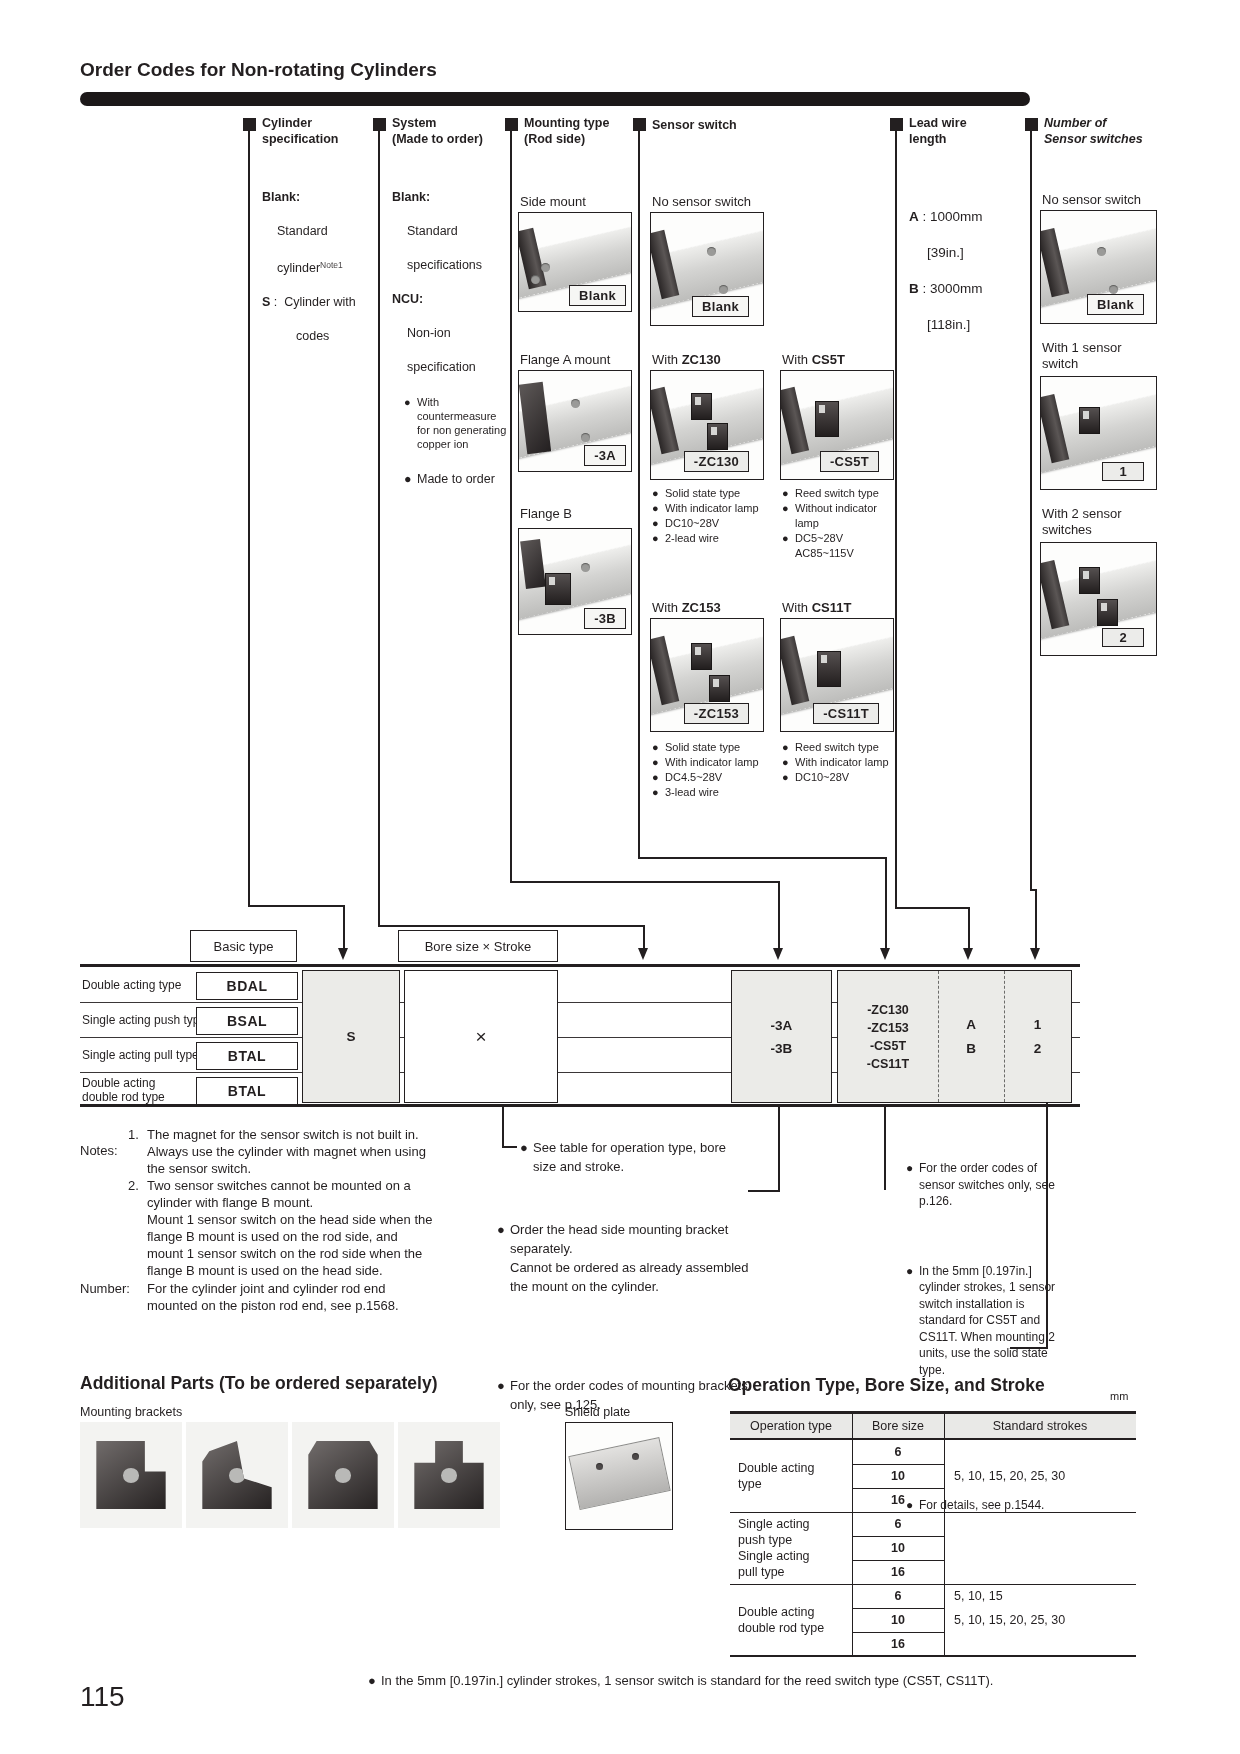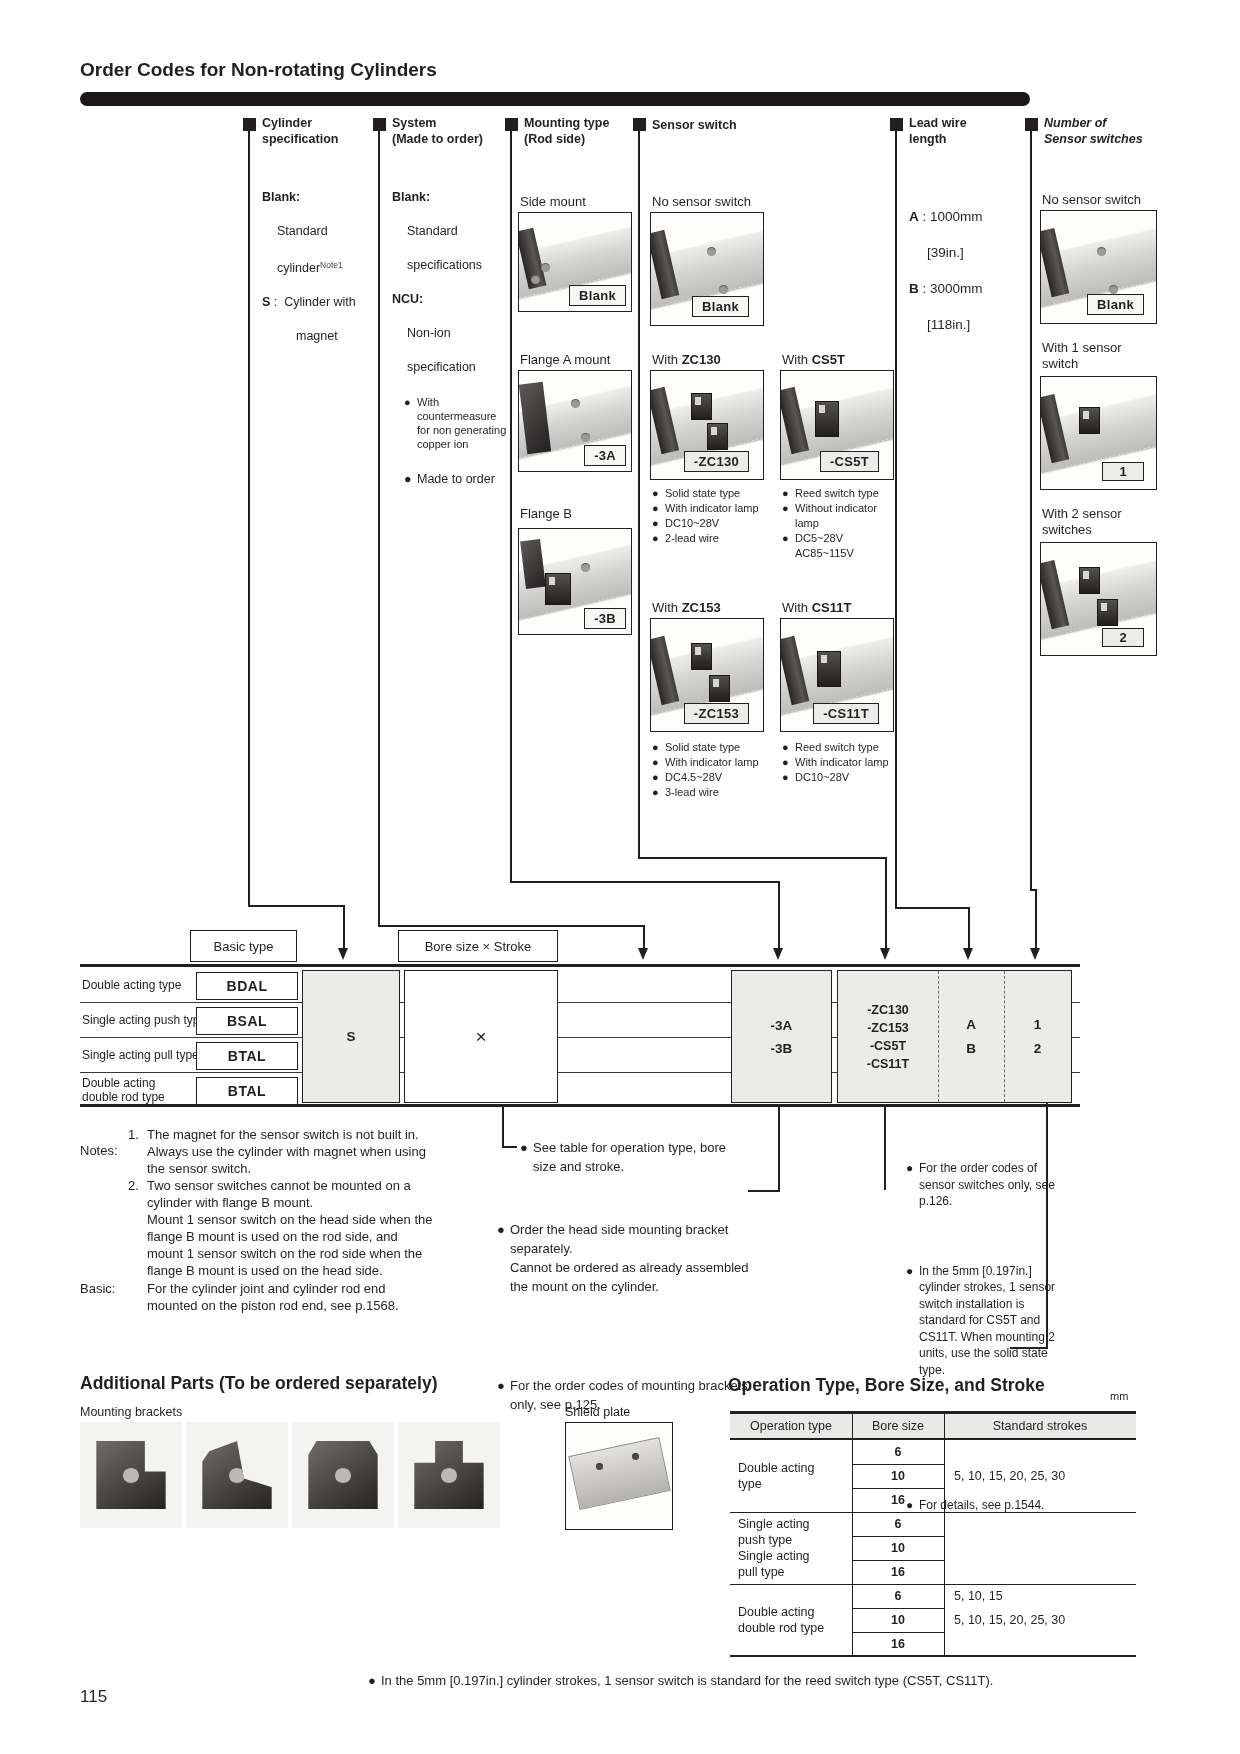--- a/index.html
+++ b/index.html
@@ -101,21 +101,21 @@
   <div class="vl" style="left:1030px;top:131px;height:760px;"></div>
   <div class="hl" style="left:1030px;top:889px;width:7px;"></div>
   <div class="vl" style="left:1035px;top:889px;height:60px;"></div>
   <div class="arrow" style="left:1030px;top:948px;"></div>
 
   <div class="t" style="left:262px;top:172px;width:110px;">
     <div class="b">Blank:</div>
     <div style="padding-left:15px;">Standard</div>
     <div style="padding-left:15px;"><span>cylinder</span><span class="sup">Note1</span></div>
     <div><span class="b">S</span><span class="keep"> :  Cylinder with</span></div>
-    <div style="padding-left:34px;">magnet</div>
+    <div style="padding-left:34px;">codes</div>
   </div>
 
   <div class="t" style="left:392px;top:172px;width:115px;">
     <div class="b">Blank:</div>
     <div style="padding-left:15px;">Standard</div>
     <div style="padding-left:15px;">specifications</div>
     <div class="b">NCU:</div>
     <div style="padding-left:15px;">Non-ion</div>
     <div style="padding-left:15px;">specification</div>
     <div class="bullet" style="margin-left:12px;font-size:11px;line-height:14px;margin-top:2px;">With
@@ -299,21 +299,21 @@
   <div class="t" style="left:147px;top:1126px;font-size:13px;line-height:17px;width:360px;">The magnet for the sensor switch is not built in.
 Always use the cylinder with magnet when using
 the sensor switch.</div>
   <div class="t" style="left:128px;top:1177px;font-size:13px;line-height:17px;">2.</div>
   <div class="t" style="left:147px;top:1177px;font-size:13px;line-height:17px;width:360px;">Two sensor switches cannot be mounted on a
 cylinder with flange B mount.
 Mount 1 sensor switch on the head side when the
 flange B mount is used on the rod side, and
 mount 1 sensor switch on the rod side when the
 flange B mount is used on the head side.</div>
-  <div class="t" style="left:80px;top:1280px;font-size:13px;line-height:17px;">Basic:</div>
+  <div class="t" style="left:80px;top:1280px;font-size:13px;line-height:17px;">Number:</div>
   <div class="t" style="left:147px;top:1280px;font-size:13px;line-height:17px;width:360px;">For the cylinder joint and cylinder rod end
 mounted on the piston rod end, see p.1568.</div>
 
   <div class="vl" style="left:502px;top:1104px;height:44px;"></div>
   <div class="hl" style="left:502px;top:1146px;width:15px;"></div>
   <div class="bullet t" style="left:520px;top:1138px;font-size:13px;line-height:19px;">See table for operation type, bore
 size and stroke.</div>
 
   <div class="vl" style="left:778px;top:1104px;height:88px;"></div>
   <div class="hl" style="left:748px;top:1190px;width:31px;"></div>
@@ -403,15 +403,15 @@
   <div class="ot-cell ot-center b" style="left:852px;top:1560px;width:92px;height:24px;">16</div>
   <div class="ot-cell" style="left:954px;top:1512px;width:180px;height:72px;margin-top:48px;">5, 10, 15</div>
 
   <div class="ot-cell" style="left:738px;top:1584px;width:112px;height:72px;">Double acting
 double rod type</div>
   <div class="ot-cell ot-center b" style="left:852px;top:1584px;width:92px;height:24px;">6</div>
   <div class="ot-cell ot-center b" style="left:852px;top:1608px;width:92px;height:24px;">10</div>
   <div class="ot-cell ot-center b" style="left:852px;top:1632px;width:92px;height:24px;">16</div>
   <div class="ot-cell" style="left:954px;top:1584px;width:180px;height:72px;">5, 10, 15, 20, 25, 30</div>
 
-  <div class="t" style="left:80px;top:1684px;font-size:17px;line-height:26px;">115</div>
+  <div class="t" style="left:80px;top:1684px;font-size:28px;line-height:26px;">115</div>
 
 </div>
 
 </body></html>

